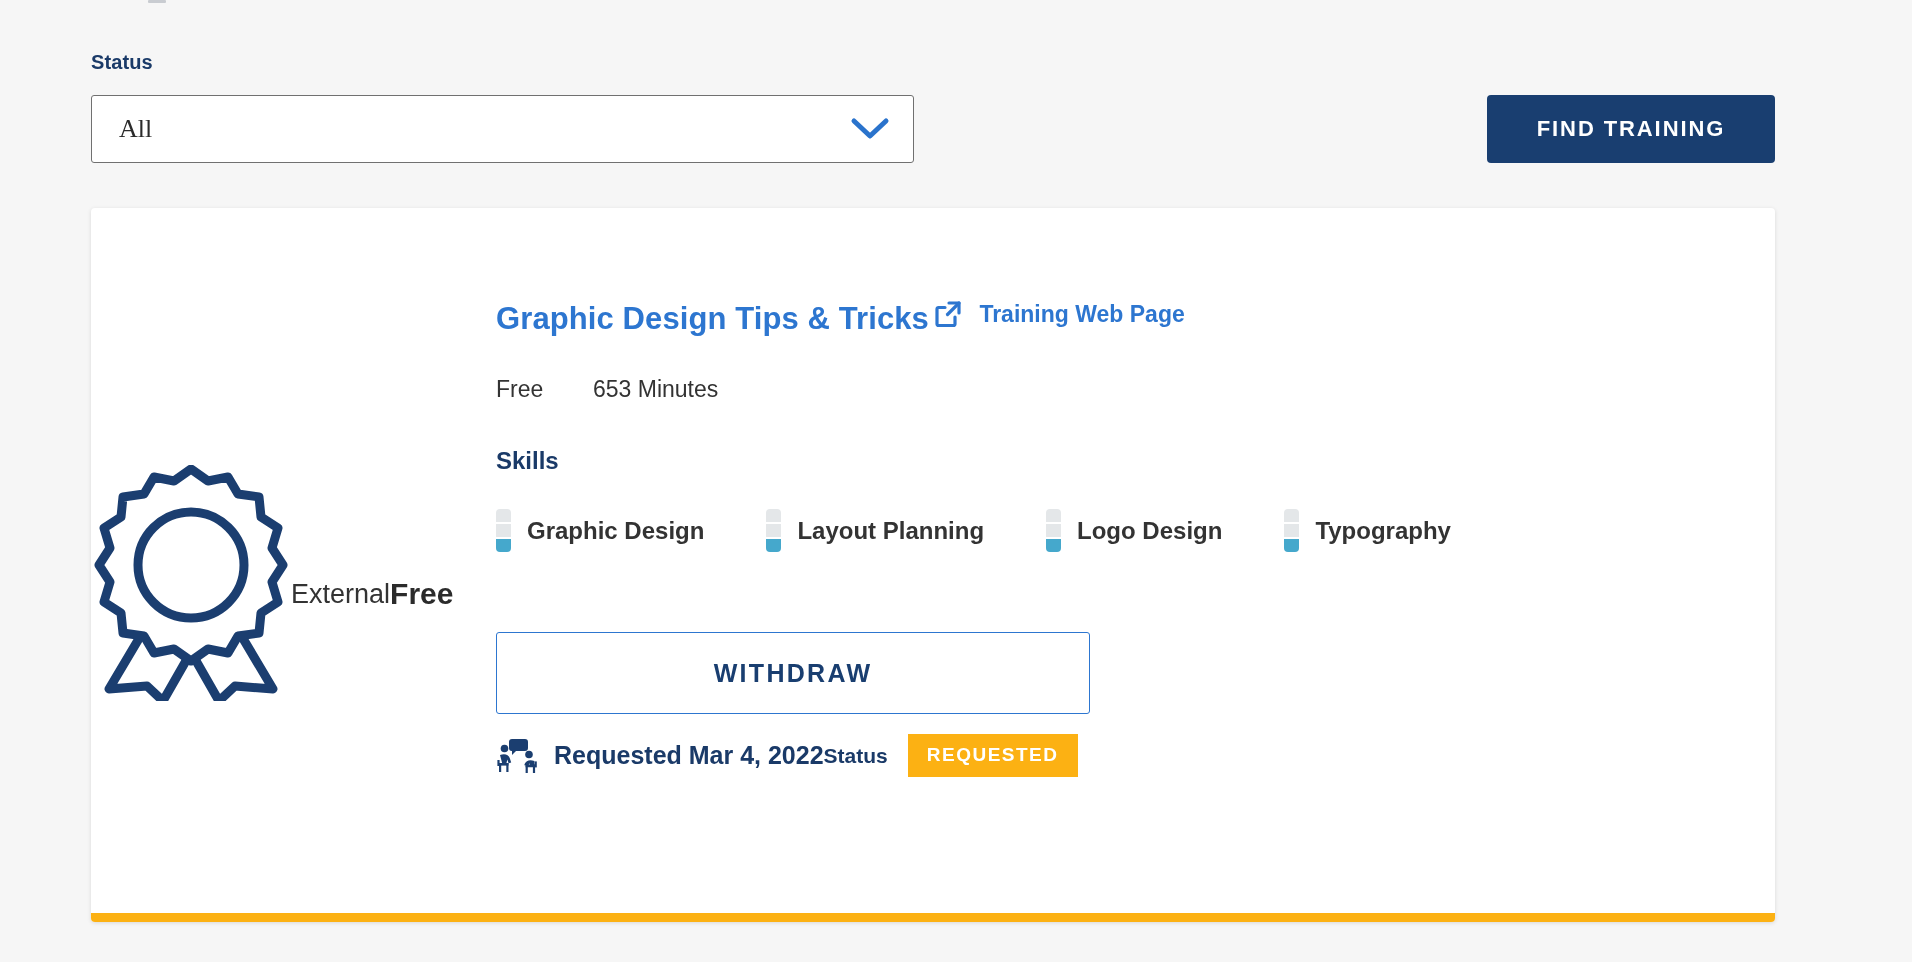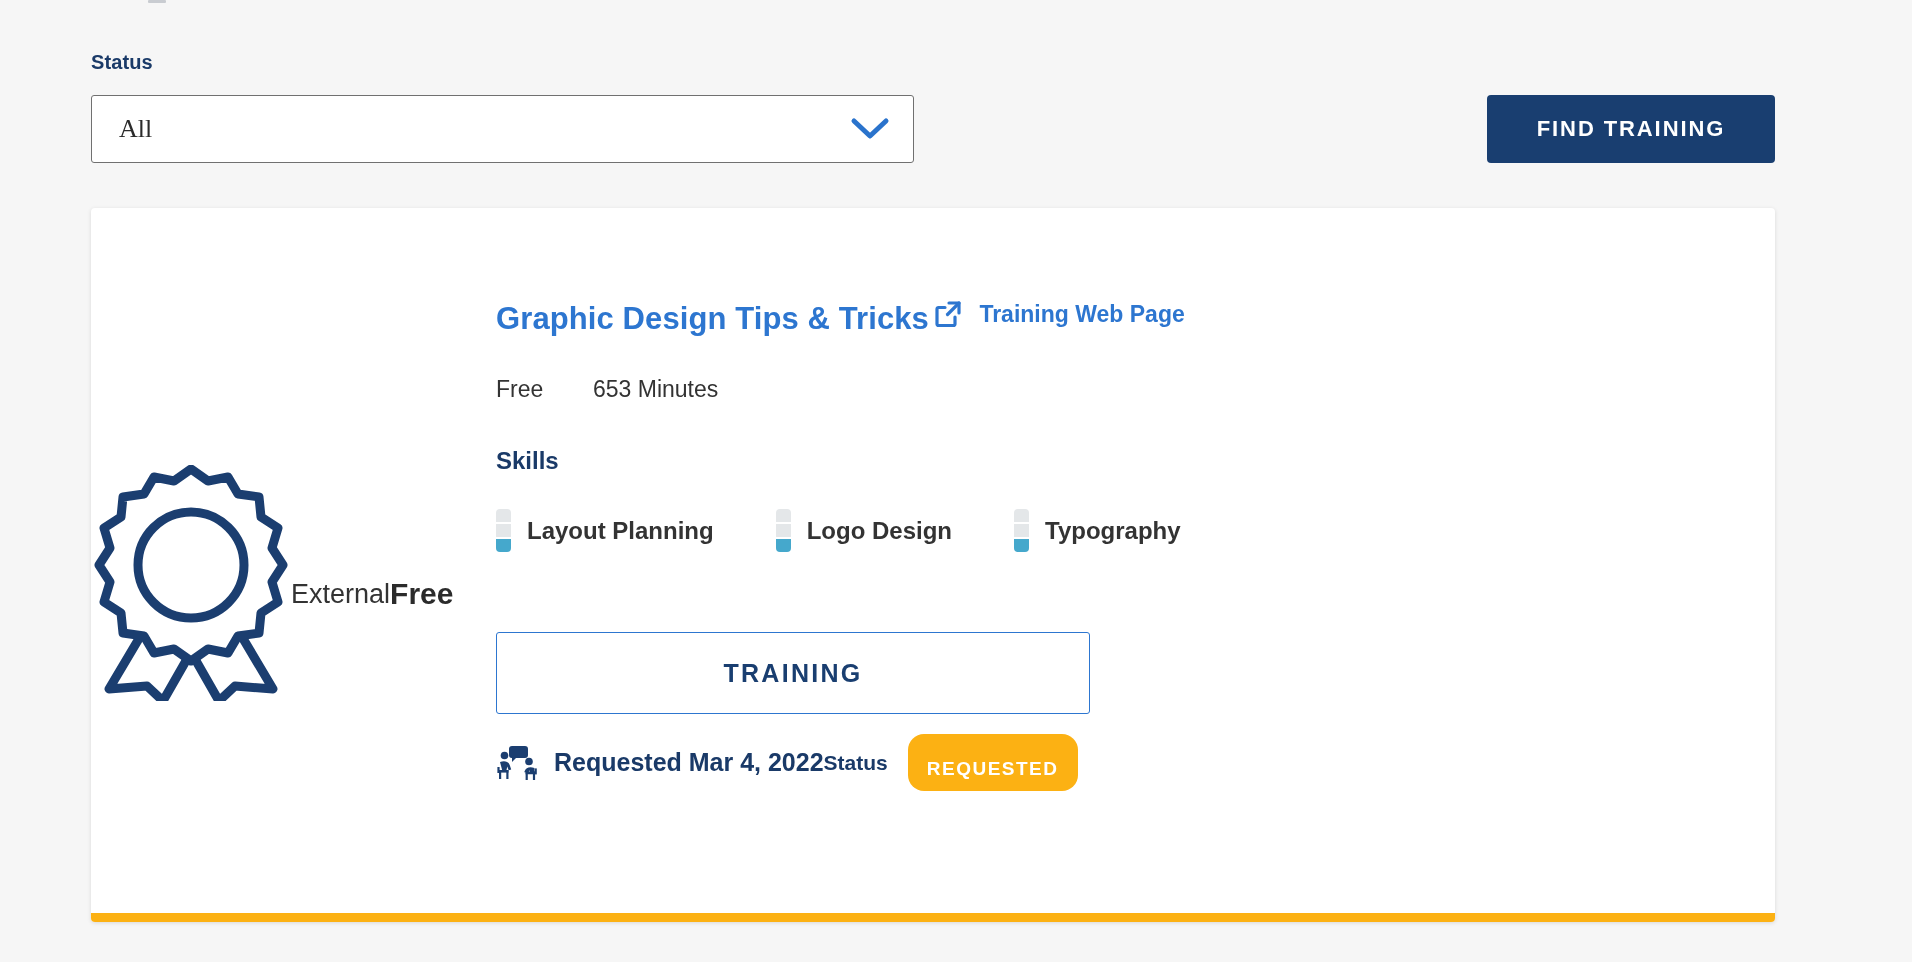--- a/index.html
+++ b/index.html
@@ -294,22 +294,22 @@
     color: #1a3a68;
     line-height: 25px;
   }
 
   .status-badge {
     background: #fcb113;
     color: #ffffff;
     font-size: 19px;
     font-weight: bold;
     letter-spacing: 1.5px;
-    padding: 24px 19px 11px;
-    border-radius: 16px;
+    padding: 10px 19px 11px;
+    border-radius: 0;
     line-height: 22px;
   }
 </style>
 </head>
 <body>
 
 <div class="page">
 
   <div class="top-sliver"></div>
 
@@ -373,20 +373,28 @@
 
         <div class="meta-row">
           <span class="meta-price">Free</span>
           <span>653 Minutes</span>
         </div>
 
         <div class="skills-heading">Skills</div>
 
         <div class="skills-row">
 
+          <div class="skill">
+            <span class="skill-meter">
+              <span class="skill-seg top"></span>
+              <span class="skill-seg"></span>
+              <span class="skill-seg bottom filled"></span>
+            </span>
+            <span class="skill-name">Graphic Design</span>
+          </div>
 
           <div class="skill">
             <span class="skill-meter">
               <span class="skill-seg top"></span>
               <span class="skill-seg"></span>
               <span class="skill-seg bottom filled"></span>
             </span>
             <span class="skill-name">Layout Planning</span>
           </div>
 
@@ -403,21 +411,21 @@
             <span class="skill-meter">
               <span class="skill-seg top"></span>
               <span class="skill-seg"></span>
               <span class="skill-seg bottom filled"></span>
             </span>
             <span class="skill-name">Typography</span>
           </div>
 
         </div>
 
-        <button class="withdraw-btn">TRAINING</button>
+        <button class="withdraw-btn">WITHDRAW</button>
 
         <div class="footer-row">
 
           <div class="requested-group">
             <span>
               <svg class="people-icon" viewBox="0 0 42 38" fill="#1b3e70">
 
                 <path d="M16 2 h13 a3 3 0 0 1 3 3 v6 a3 3 0 0 1 -3 3 h-9
                          l-4 4 v-4 h-0.2 a3 3 0 0 1 -2.8 -3 v-6 a3 3 0 0 1 3 -3 z"></path>
 

